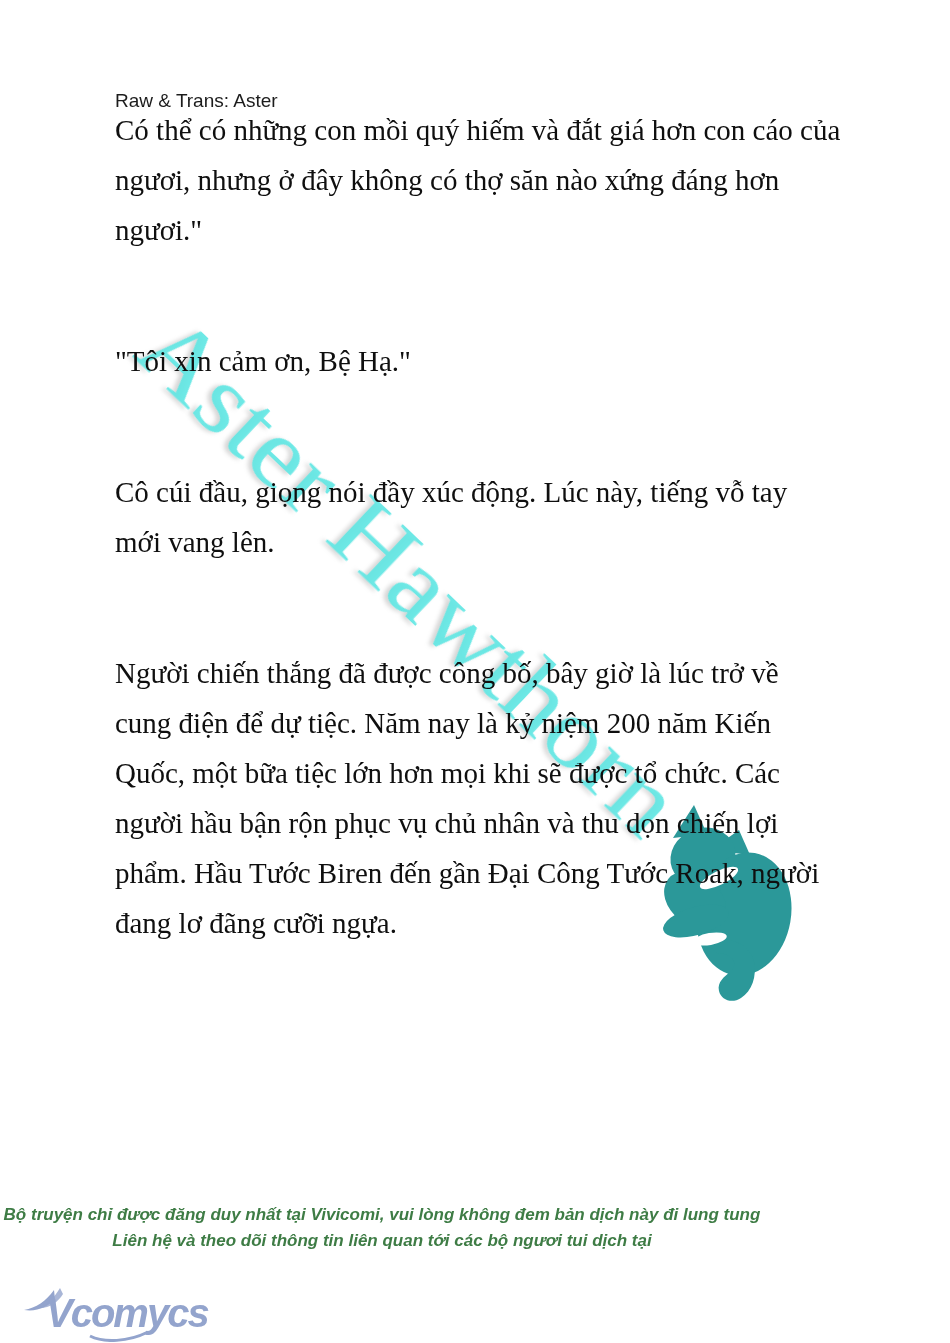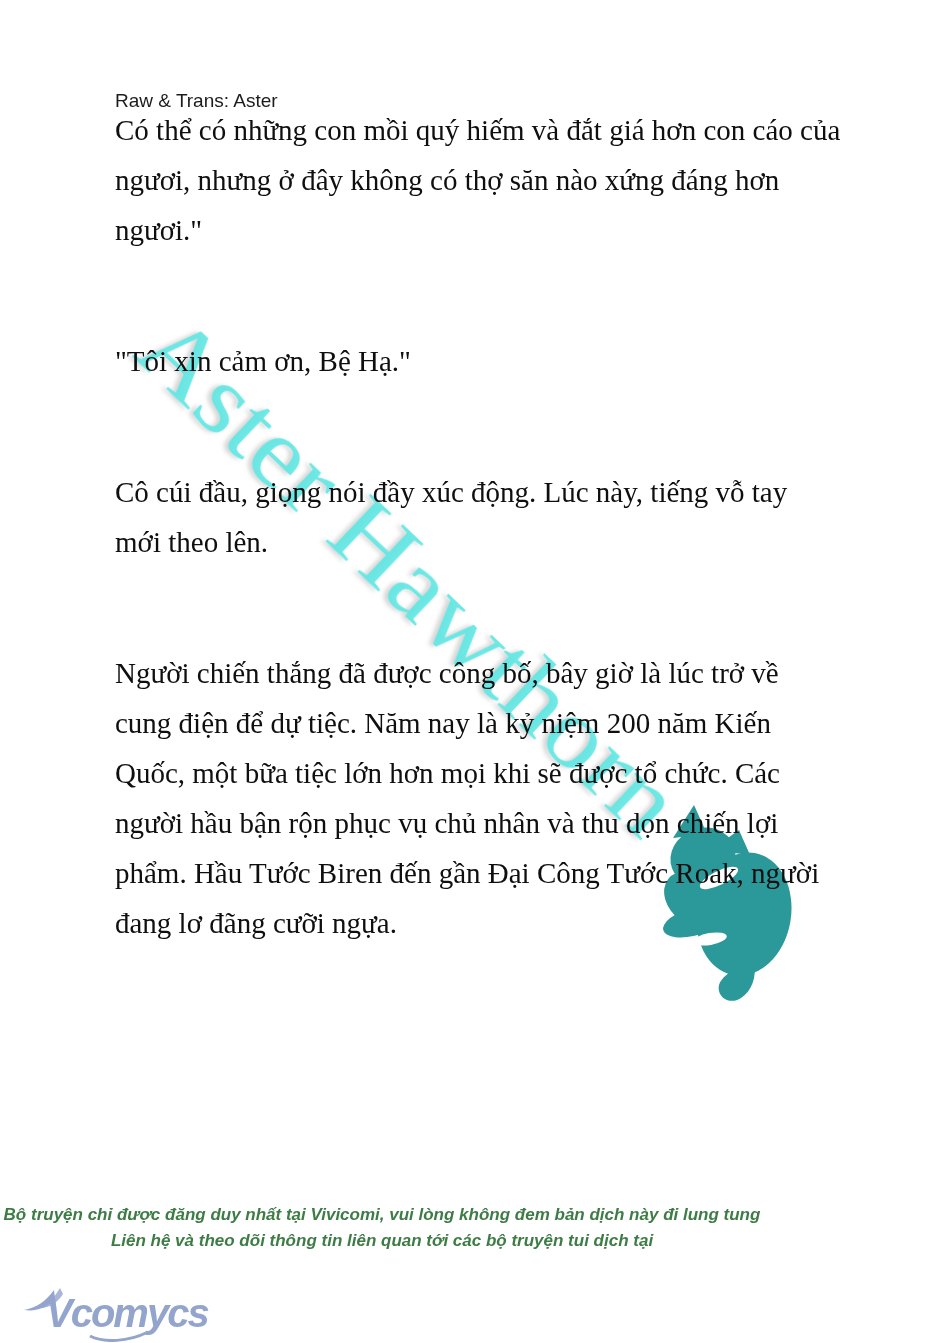--- a/index.html
+++ b/index.html
@@ -75,32 +75,32 @@
 </svg>
 
 <div class="credit-header">Raw &amp; Trans: Aster</div>
 
 <div class="content">
   <p>Có thể có những con mồi quý hiếm và đắt giá hơn con cáo của
 ngươi, nhưng ở đây không có thợ săn nào xứng đáng hơn
 ngươi."</p>
   <p>"Tôi xin cảm ơn, Bệ Hạ."</p>
   <p>Cô cúi đầu, giọng nói đầy xúc động. Lúc này, tiếng vỗ tay
-mới theo lên.</p>
+mới vang lên.</p>
   <p>Người chiến thắng đã được công bố, bây giờ là lúc trở về
 cung điện để dự tiệc. Năm nay là kỷ niệm 200 năm Kiến
 Quốc, một bữa tiệc lớn hơn mọi khi sẽ được tổ chức. Các
 người hầu bận rộn phục vụ chủ nhân và thu dọn chiến lợi
 phẩm. Hầu Tước Biren đến gần Đại Công Tước Roak, người
 đang lơ đãng cưỡi ngựa.</p>
 </div>
 
 <div class="footer-notice">
   <div>Bộ truyện chỉ được đăng duy nhất tại Vivicomi, vui lòng không đem bản dịch này đi lung tung</div>
-  <div>Liên hệ và theo dõi thông tin liên quan tới các bộ truyện tui dịch tại</div>
+  <div>Liên hệ và theo dõi thông tin liên quan tới các bộ ngươi tui dịch tại</div>
 </div>
 
 <div class="logo-wrap">
   <svg width="210" height="60" viewBox="0 0 210 60" aria-hidden="true">
     <path d="M34 8 C 26 19, 16 26, 4 28 C 17 30, 28 25, 35 17 Z" fill="#93a4cd"></path>
     <path d="M40 6 C 34 16, 28 22, 20 26 C 30 26, 38 20, 43 12 Z" fill="#93a4cd" opacity="0.8"></path>
     <text x="26" y="45" font-family="Liberation Sans, sans-serif" font-size="40" font-style="italic" font-weight="bold" letter-spacing="-2" fill="#93a4cd">Vcomycs</text>
     <path d="M128 50 C 108 60, 84 61, 70 54" stroke="#93a4cd" stroke-width="3" fill="none"></path>
   </svg>
 </div>

